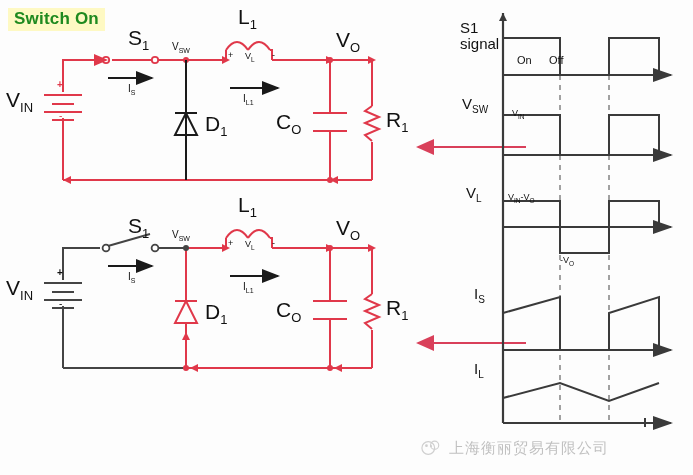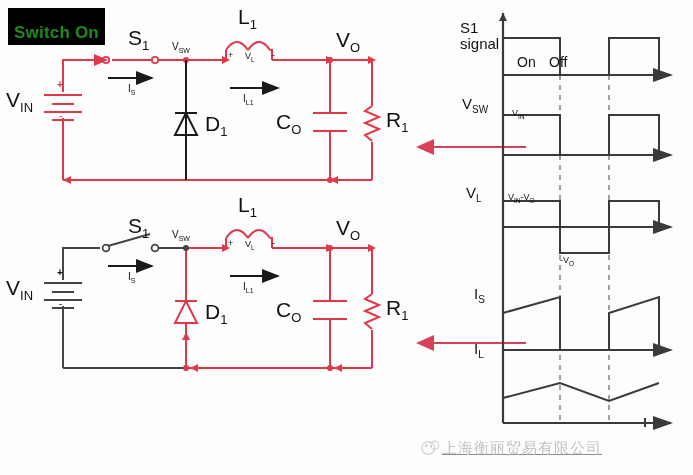--- a/index.html
+++ b/index.html
@@ -10,42 +10,41 @@
   }
   .stage{position:absolute;left:0;top:0;width:693px;height:475px;}
   svg{display:block;}
   .lbl{position:absolute;white-space:nowrap;}
 
   .mode-title{
     position:absolute;
     font-weight:bold;
     font-size:17px;
     color:#1f8a1f;
-    background:#000000;
-    padding:15px 6px 2px 6px;
+    background:#fef9c3;
+    padding:1px 6px 2px 6px;
     letter-spacing:.2px;
   }
 
   .ref{font-size:21px;color:#111;}
   .ref sub{font-size:13px;}
   .small{font-size:10px;color:#111;}
   .small sub{font-size:7px;}
   .tiny{font-size:9px;color:#111;}
   .tiny sub{font-size:6.5px;}
   .wf-label{font-size:15px;color:#111;}
   .wf-label sub{font-size:10px;}
   .wf-in{font-size:9px;color:#111;}
   .wf-in sub{font-size:6.5px;}
-  .onoff{font-size:14px;color:#111;}
+  .onoff{font-size:11px;color:#111;}
 
   .footer{
     position:absolute;left:420px;top:438px;
-    display:flex;align-items:center;
+    display:flex;align-items:center;gap:7px;
     opacity:.45;
-    text-decoration:underline;
   }
   .footer-text{font-size:15px;color:#777;letter-spacing:1px;}
   .footer-logo{width:22px;height:20px;}
 </style>
 </head>
 <body>
 
 <div class="stage">
 
   <div class="mode-title" style="left:8px;top:8px;">Switch On</div>
@@ -368,21 +367,21 @@
   <div class="lbl wf-in" style="left:508px;top:192px;">
     <span>V</span><sub>IN</sub><span>-V</span><sub>O</sub>
   </div>
   <div class="lbl wf-in" style="left:560px;top:255px;">
     <span>-V</span><sub>O</sub>
   </div>
 
   <div class="lbl wf-label" style="left:474px;top:285px;">
     <span>I</span><sub>S</sub>
   </div>
-  <div class="lbl wf-label" style="left:474px;top:340px;">
+  <div class="lbl wf-label" style="left:474px;top:360px;">
     <span>I</span><sub>L</sub>
   </div>
 
   <div class="footer">
     <svg class="footer-logo" viewBox="0 0 24 22">
       <circle cx="9" cy="11" r="7" fill="none" stroke="#999" stroke-width="1.3"></circle>
       <circle cx="16" cy="8" r="4.5" fill="none" stroke="#999" stroke-width="1.3"></circle>
       <circle cx="7" cy="8.5" r="1.5" fill="#999"></circle>
       <circle cx="12" cy="9" r="1.2" fill="#999"></circle>
     </svg>

